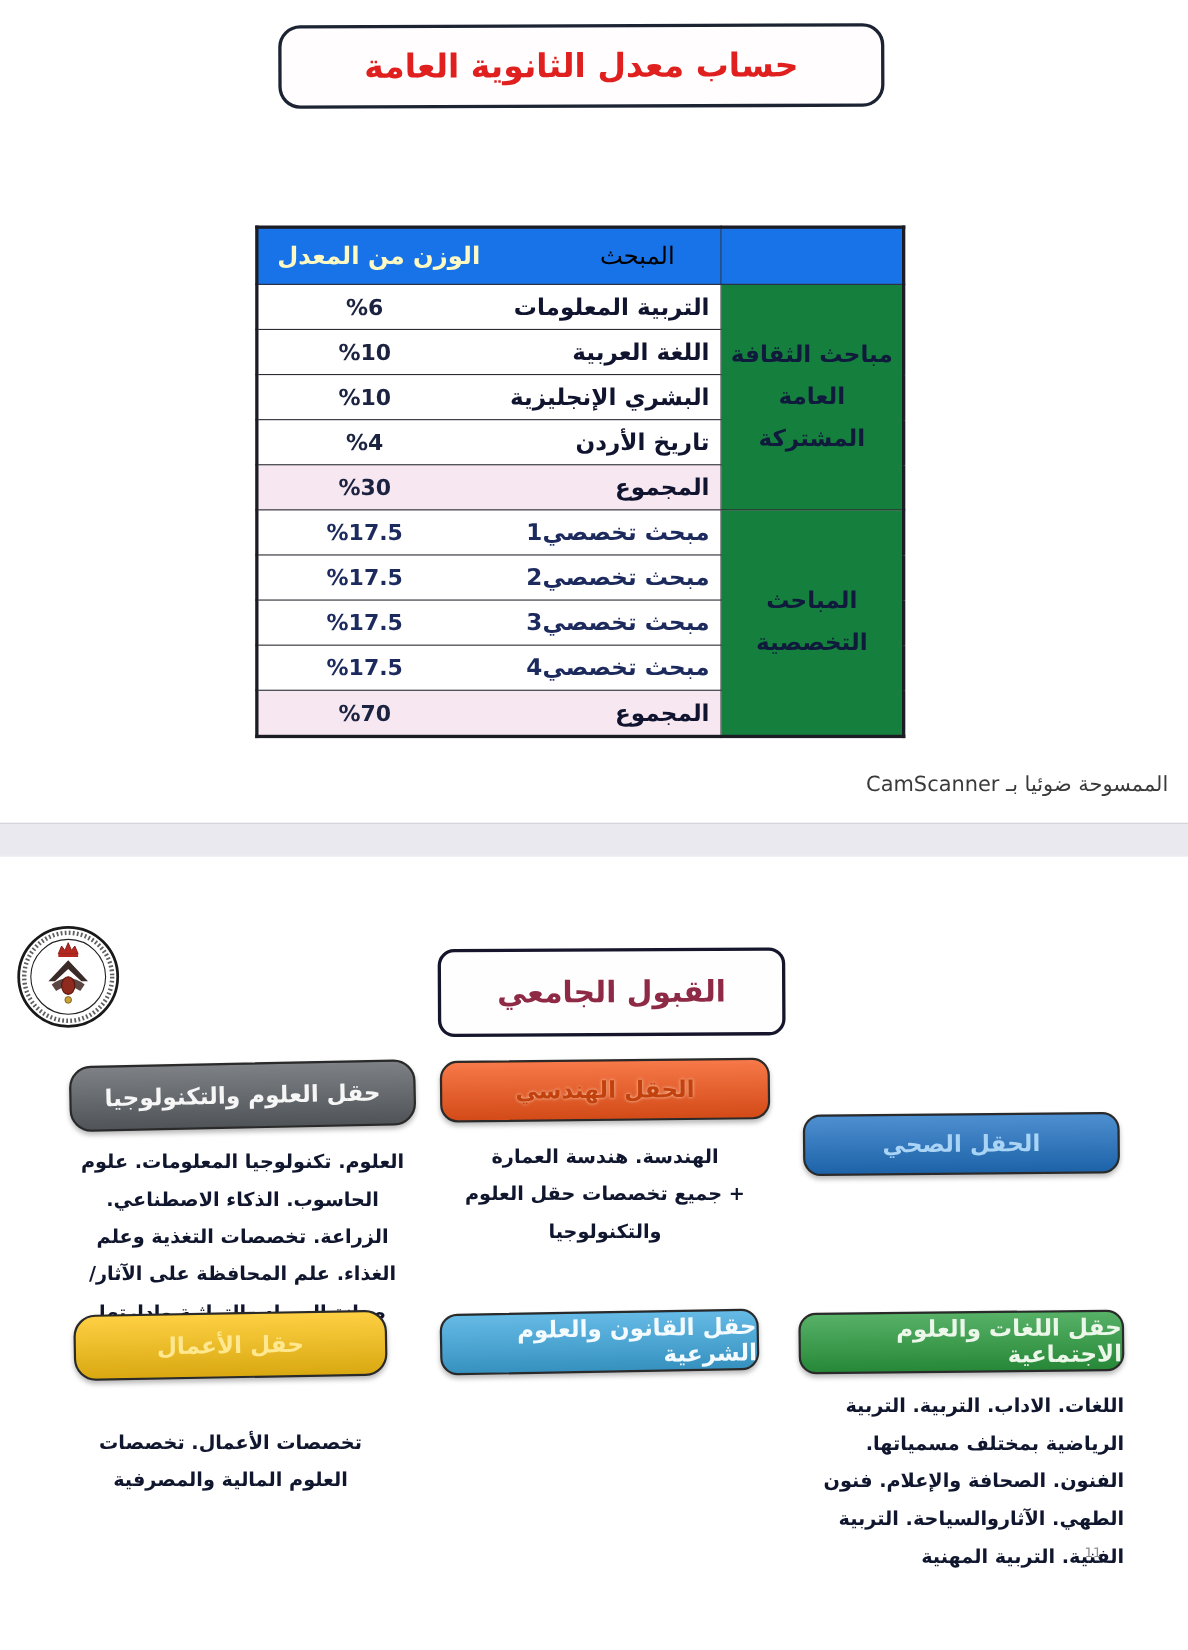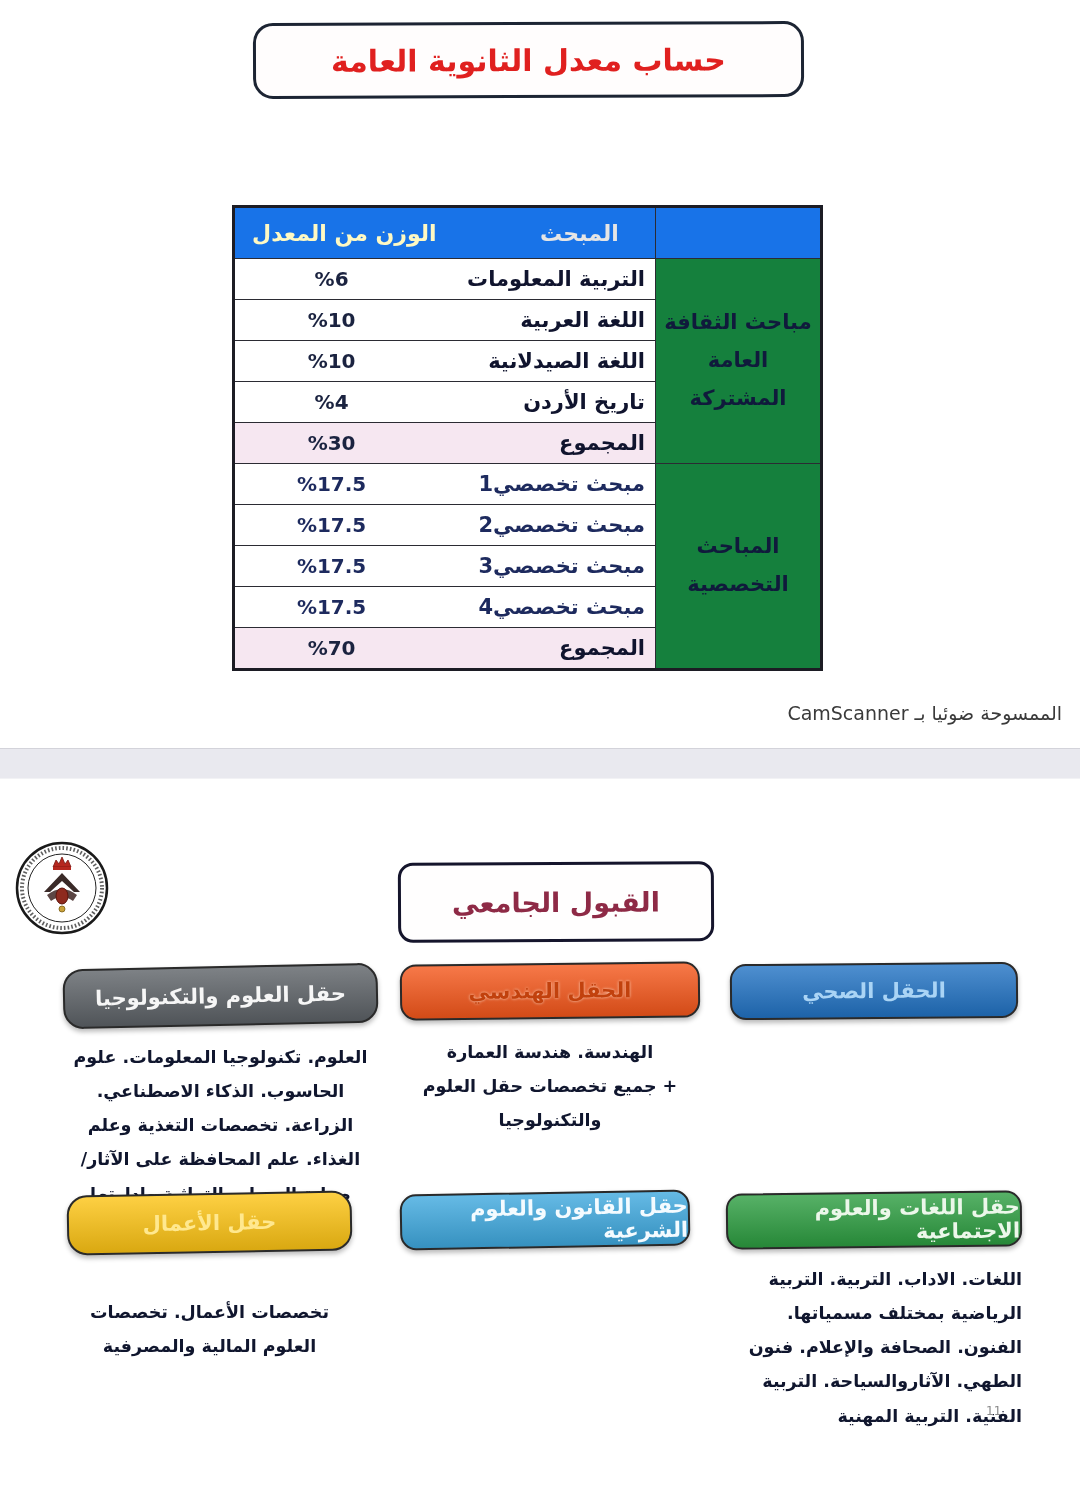--- a/index.html
+++ b/index.html
@@ -12,21 +12,21 @@
     display:flex;align-items:center;justify-content:center;transform:rotate(-.2deg);}
   .title-box .t{color:#e0201f;font-size:30px;font-weight:bold;direction:rtl;}
 
   
   .avg-table{position:absolute;left:232px;top:205px;width:588px;border-collapse:collapse;
     table-layout:fixed;direction:rtl;border:3px solid #1c1c24;}
   .avg-table td,.avg-table th{border:1.6px solid #2b2b33;padding:0;}
   .avg-table th{height:50px;background:#1873e8;}
   .avg-table .main-h-inner{display:flex;direction:ltr;align-items:center;height:100%;}
   .h-weight{width:48%;text-align:right;color:#fef9c3;font-size:22px;font-weight:bold;direction:rtl;}
-  .h-subject{width:36%;margin-left:auto;text-align:center;color:#e5e5e5;font-size:22px;font-weight:bold;direction:rtl;}
+  .h-subject{width:36%;margin-left:auto;text-align:center;color:#000000;font-size:22px;font-weight:normal;direction:rtl;}
   .avg-table td.main{height:40px;}
   .row-inner{display:flex;direction:ltr;align-items:center;height:100%;}
   .r-val{width:46%;text-align:center;font-size:20px;font-weight:bold;color:#1b2340;direction:ltr;}
   .r-subj{flex:1;direction:rtl;text-align:right;padding-right:10px;font-size:21px;font-weight:bold;color:#10142e;}
   .spec .r-subj,.spec .r-val{color:#1d2a5e;}
   td.total-cell{background:#f6e7f1;}
   .group-cell{background:#15803d;text-align:center;vertical-align:middle;
     font-size:21px;font-weight:bold;color:#101a3c;line-height:1.8;padding:0 6px;direction:rtl;}
 
   
@@ -51,21 +51,21 @@
     font-size:17.5px;line-height:1.95;white-space:pre-line;}
 
   .c-science{left:63px;top:966px;width:315px;}
   .c-science .field-header{transform:rotate(-1.2deg);border-radius:20px;height:56px;}
   .c-science .field-body{margin:14px 4px 0 4px;}
 
   .c-eng{left:400px;top:963px;width:300px;}
   .c-eng .field-header{transform:rotate(-.6deg);}
   .c-eng .field-body{margin:16px 2px 0 2px;}
 
-  .c-health{left:730px;top:963px;width:288px;}
+  .c-health{left:730px;top:1012px;width:288px;}
   .c-health .field-header{transform:rotate(-.5deg);}
   .c-health .field-body{margin:28px 0 0 0;}
 
   .c-business{left:67px;top:1193px;width:285px;}
   .c-business .field-header{transform:rotate(-1deg);border-radius:20px;height:56px;}
   .c-business .field-body{margin:42px 0 0 0;}
 
   .c-law{left:400px;top:1192px;width:290px;}
   .c-law .field-header{transform:rotate(-1deg);}
   .c-law .field-body{margin:58px 0 0 0;}
@@ -114,21 +114,21 @@
             <div class="row-inner">
         <span class="r-val">%10</span>
         <span class="r-subj">اللغة العربية</span>
       </div>
           </td>
     </tr>
     <tr>
       <td class="main">
             <div class="row-inner">
         <span class="r-val">%10</span>
-        <span class="r-subj">اللغة الصيدلانية</span>
+        <span class="r-subj">البشري الإنجليزية</span>
       </div>
           </td>
     </tr>
     <tr>
       <td class="main">
             <div class="row-inner">
         <span class="r-val">%4</span>
         <span class="r-subj">تاريخ الأردن</span>
       </div>
           </td>

